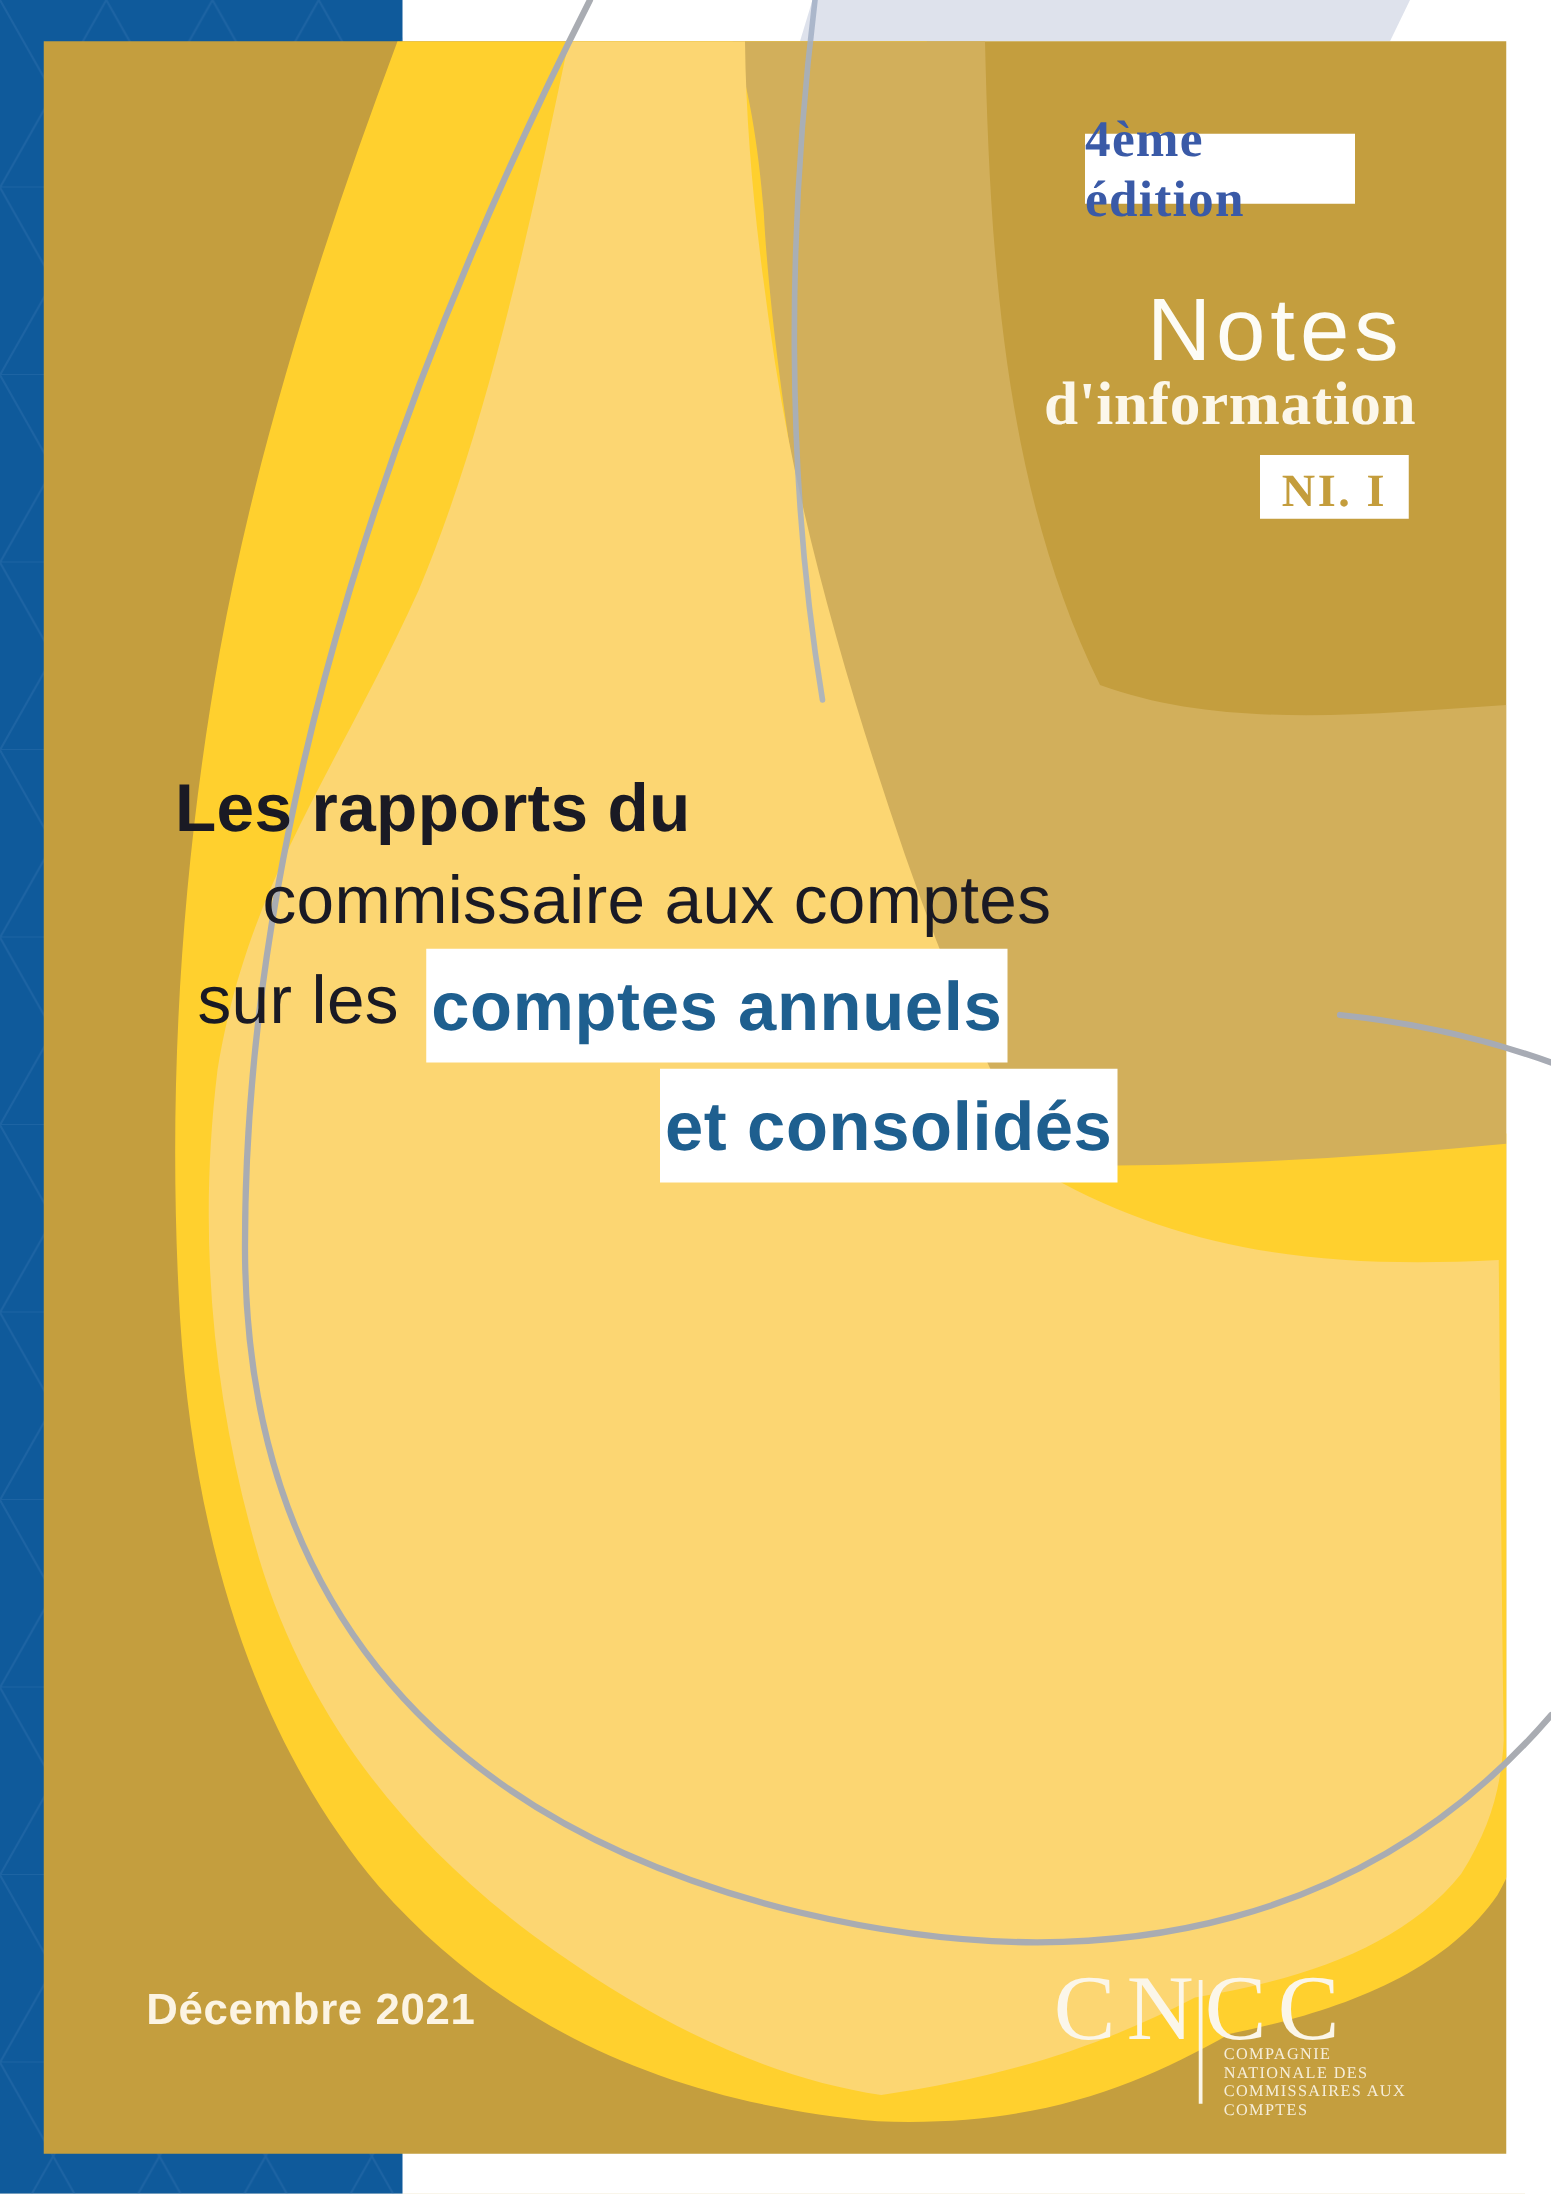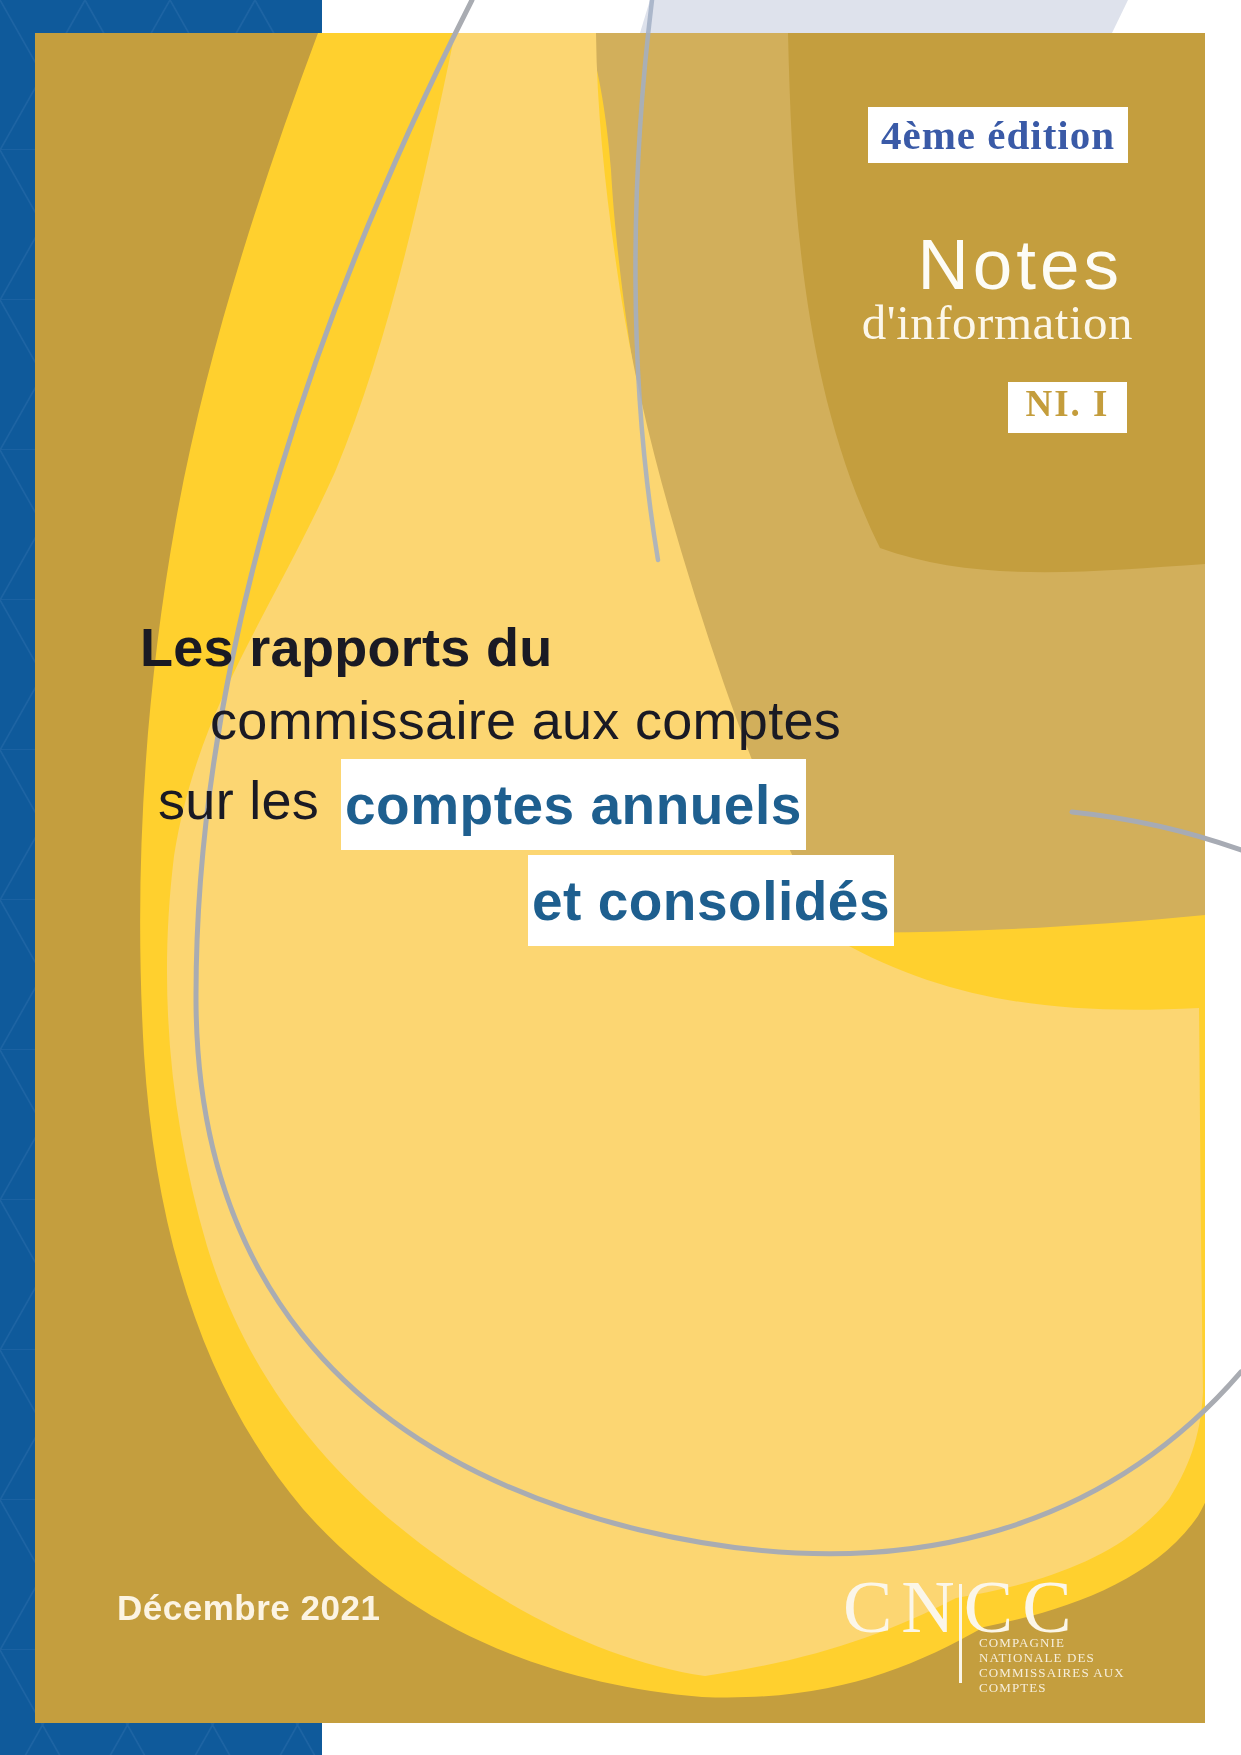--- a/index.html
+++ b/index.html
@@ -5,37 +5,37 @@
   html,body{margin:0;padding:0;}
   body{
     width:1241px;height:1755px;position:relative;background:#ffffff;
     font-family:"Liberation Sans", sans-serif;overflow:hidden;
   }
   .abs{position:absolute;}
   #bg-art{position:absolute;left:0;top:0;width:1241px;height:1755px;}
 
   
   .edition-badge{
-    left:868px;top:107px;width:260px;height:56px;background:#ffffff;
+    left:868px;top:107px;width:216px;height:56px;background:#ffffff;
     display:flex;align-items:center;justify-content:center;
     font-family:"Liberation Serif", serif;font-weight:700;font-size:41px;
     color:#3A5AA7;letter-spacing:1px;
   }
 
   .series-line1{
     right:118px;top:224px;font-size:71px;font-weight:400;letter-spacing:4px;
     color:#FDFCF6;
   }
   .series-line2{
-    right:108px;top:294px;font-family:"Liberation Serif", serif;font-weight:400;
+    right:108px;top:294px;font-family:"Liberation Serif", serif;font-weight:700;
     font-size:49px;color:#FCF7EA;letter-spacing:0.5px;text-align:center;
   }
   .ni-badge{
-    left:1008px;top:382px;width:119px;height:51px;background:#ffffff;
-    display:flex;align-items:flex-start;justify-content:center;
+    left:1008px;top:364px;width:119px;height:51px;background:#ffffff;
+    display:flex;align-items:flex-end;justify-content:center;
     font-family:"Liberation Serif", serif;font-weight:700;font-size:37px;
     color:#C49D3C;letter-spacing:2px;
   }
 
   
   .title-line{font-size:54px;color:#1A1A24;letter-spacing:0.3px;white-space:nowrap;}
   .t1{left:140px;top:616px;font-weight:bold;}
   .t2{left:210px;top:689px;}
   .t3{left:158px;top:769px;}
   .hl-box{

